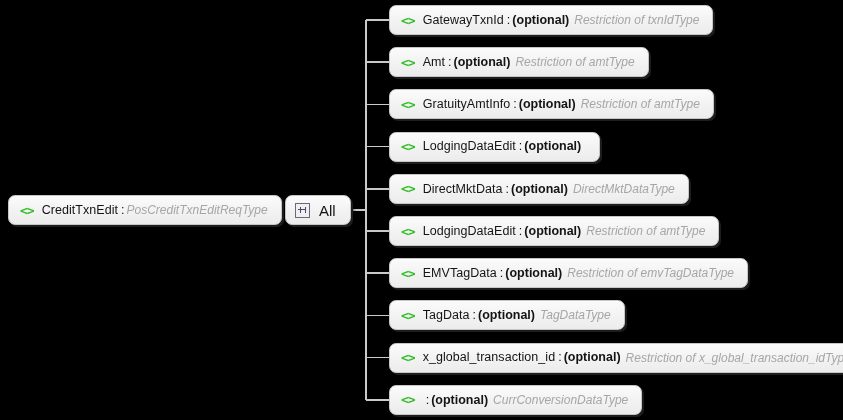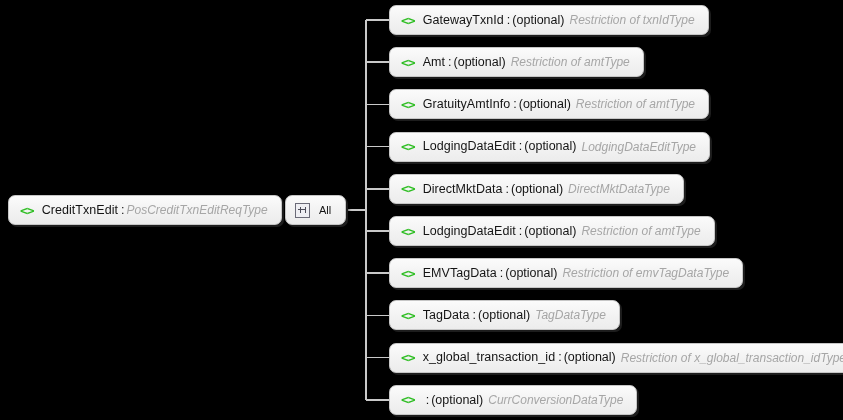--- a/index.html
+++ b/index.html
@@ -78,20 +78,21 @@
   }
   .n-sep {
     color: #141414;
     font-size: 12.5px;
     padding: 0 2px 0 3px;
   }
   .n-opt {
     color: #141414;
     font-size: 12.5px;
     padding-right: 5px;
+    font-weight: bold;
   }
   .n-type {
     color: #a6a6a6;
     font-size: 12px;
     font-style: italic;
   }
 
   
   #root-node {
     left: 8px;
@@ -129,21 +130,21 @@
     position: absolute;
     left: 4px;
     top: 3px;
     width: 3.6px;
     height: 6.6px;
     border-left: 1.4px solid #4d4d59;
     border-right: 1.4px solid #4d4d59;
   }
   .all-label {
     color: #141414;
-    font-size: 11px;
+    font-size: 15px;
   }
 
   
   .child {
     left: 389px;
   }
 </style>
 </head>
 <body>
 
@@ -199,21 +200,20 @@
         <span class="n-name">GratuityAmtInfo</span>
         <span class="n-sep">:</span>
         <span class="n-opt">(optional)</span>
         <span class="n-type">Restriction of amtType</span>
       </div>
       <div class="node child" style="top: 131.6px;">
         <span class="el-icon">&lt;&gt;</span>
         <span class="n-name">LodgingDataEdit</span>
         <span class="n-sep">:</span>
         <span class="n-opt">(optional)</span>
-        <span class="n-type">LodgingDataEditType</span>
       </div>
       <div class="node child" style="top: 173.8px;">
         <span class="el-icon">&lt;&gt;</span>
         <span class="n-name">DirectMktData</span>
         <span class="n-sep">:</span>
         <span class="n-opt">(optional)</span>
         <span class="n-type">DirectMktDataType</span>
       </div>
       <div class="node child" style="top: 216px;">
         <span class="el-icon">&lt;&gt;</span>

